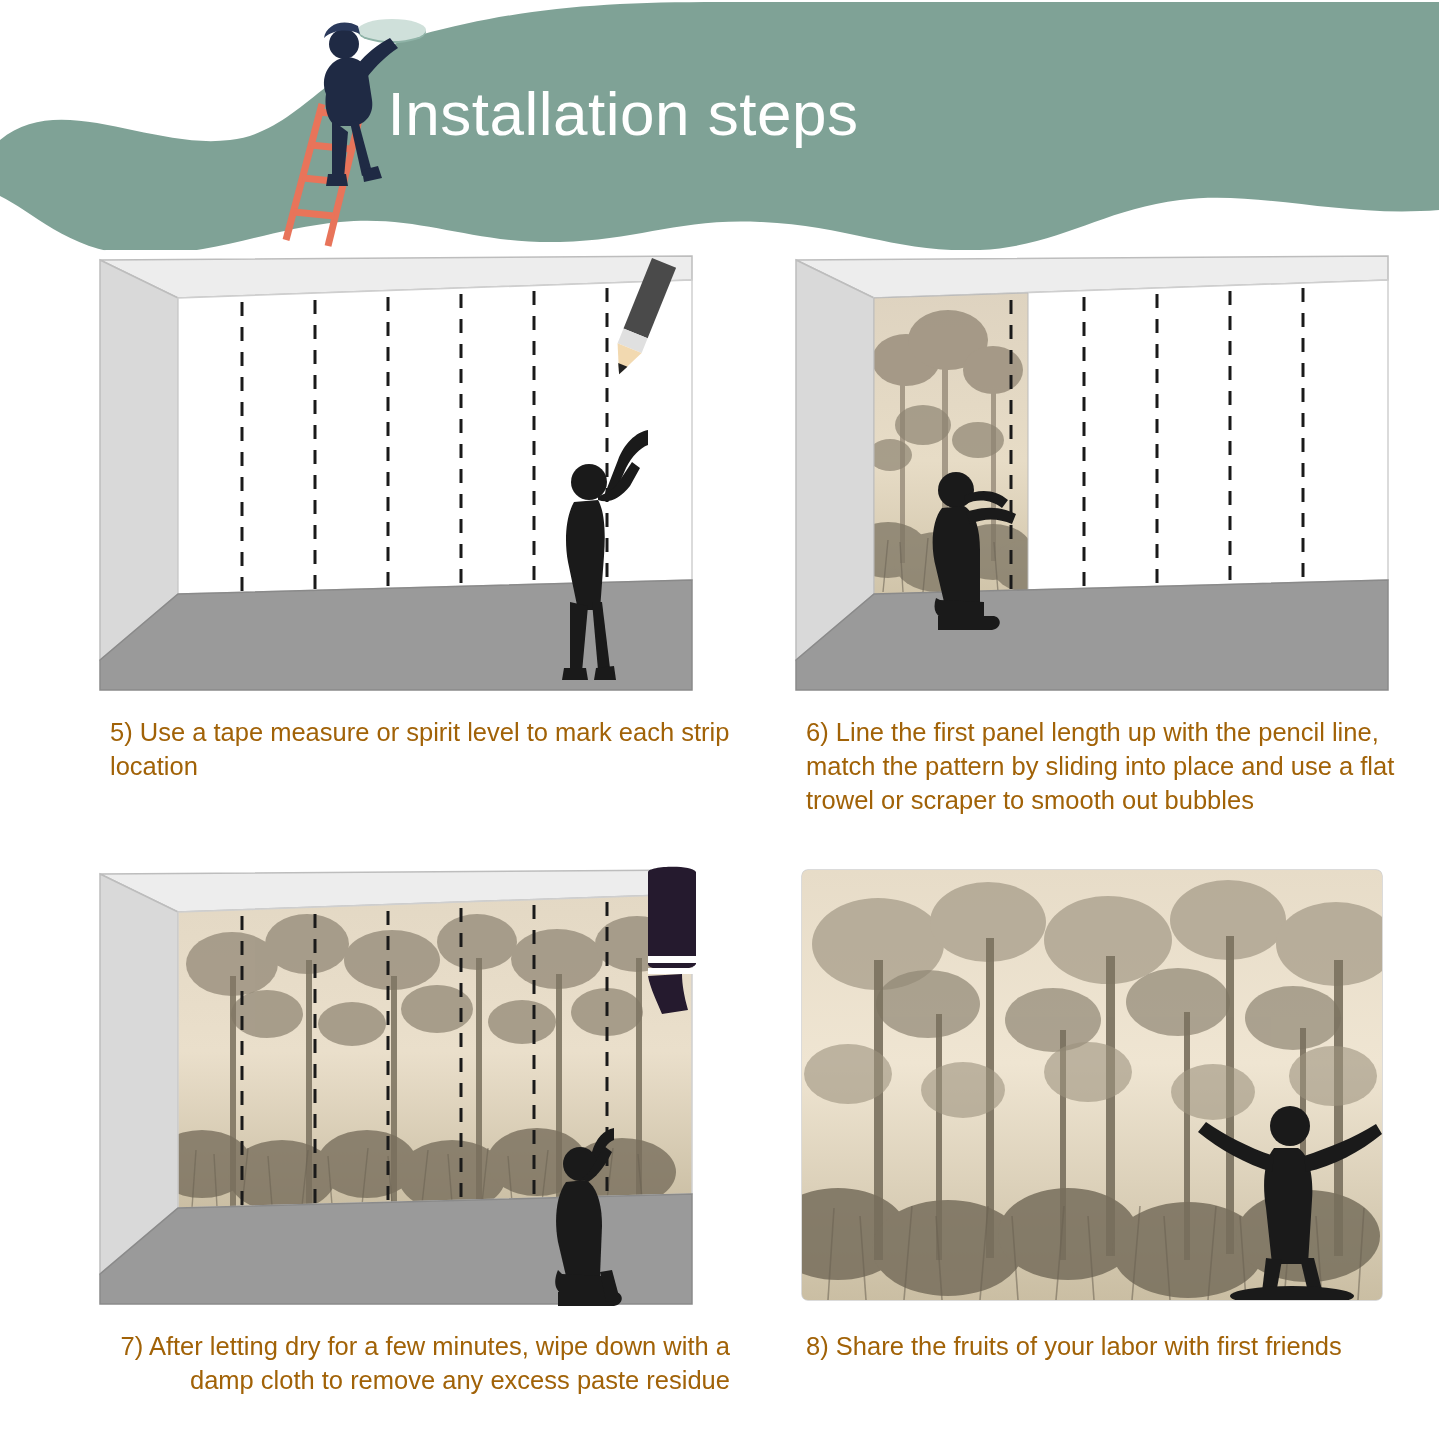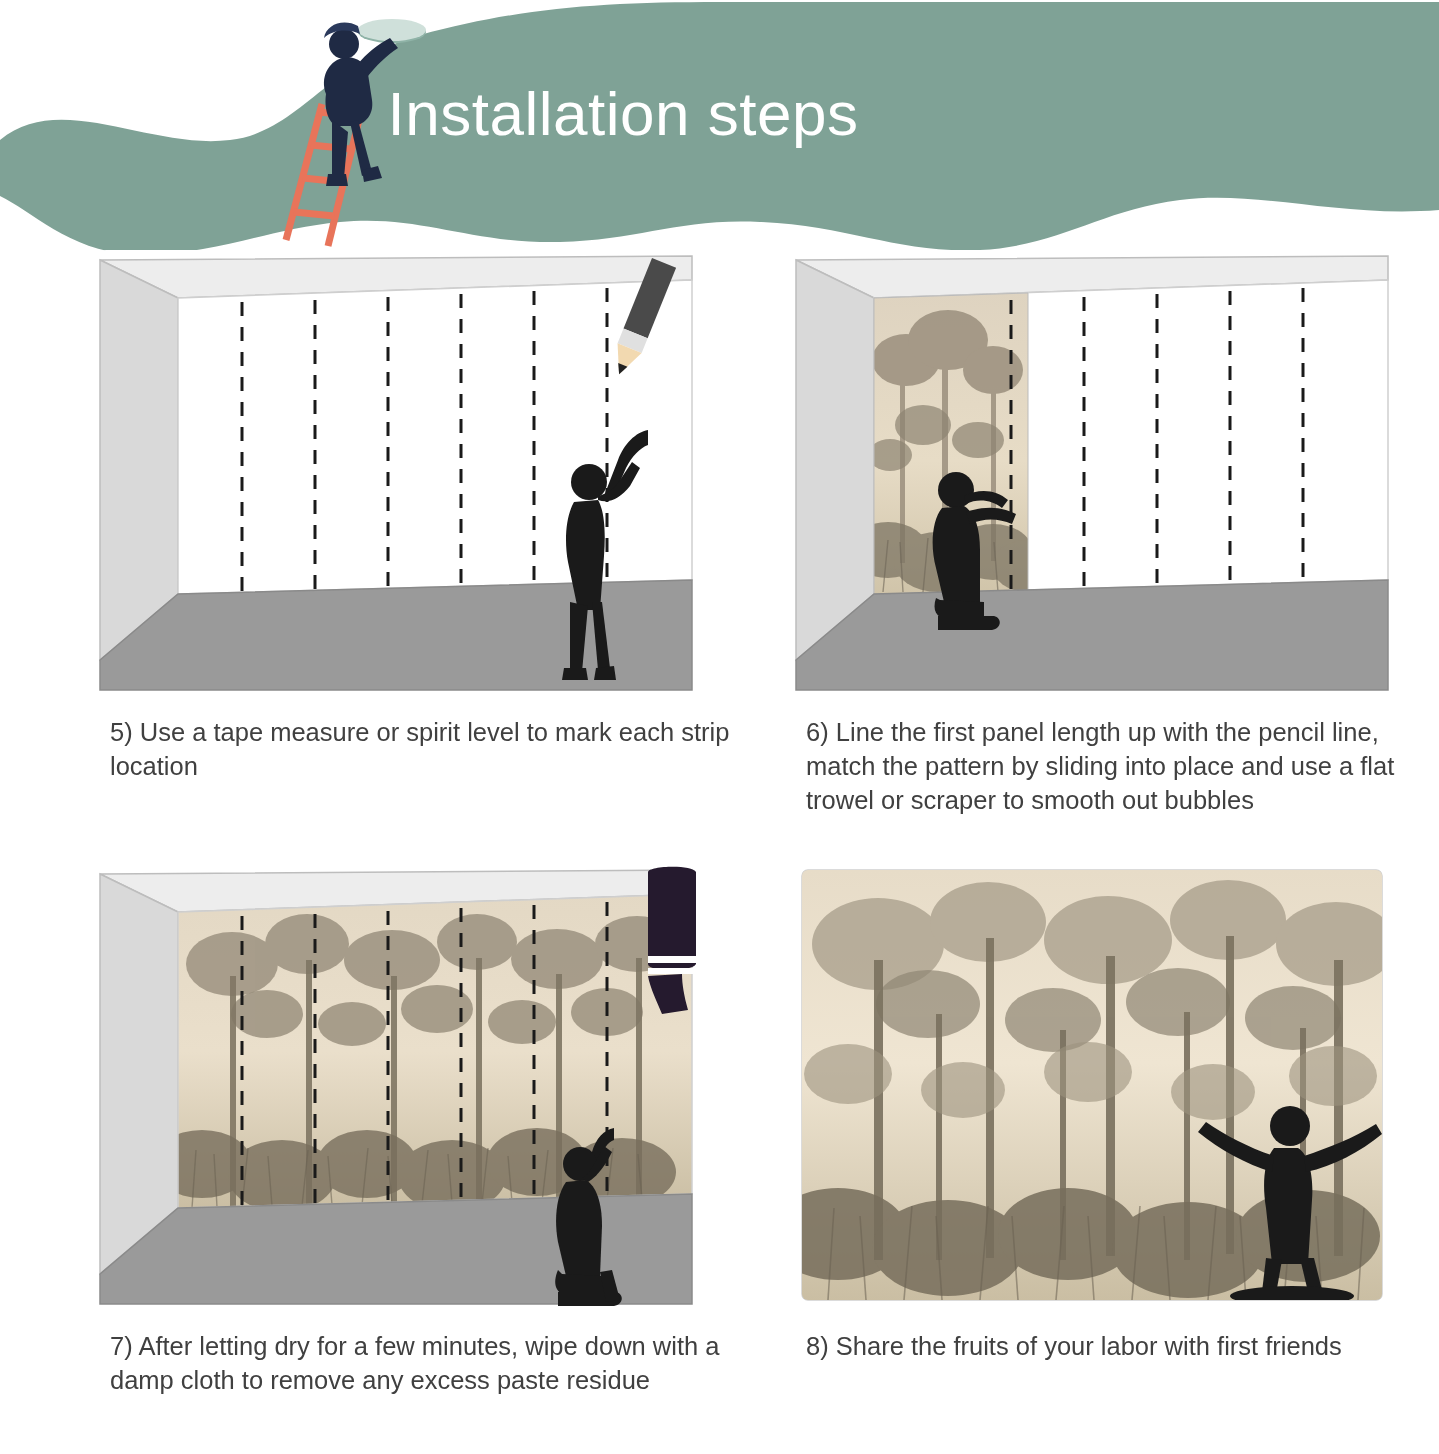--- a/index.html
+++ b/index.html
@@ -29,27 +29,27 @@
   .cell-tr{left:788px;top:0px;}
   .cell-bl{left:92px;top:614px;}
   .cell-br{left:788px;top:614px;}
 
   .figure{
     width:608px;height:447px;position:relative;overflow:hidden;
     border-radius:14px;
   }
   .caption{
     width:620px;margin-top:18px;
-    font-size:25.5px;line-height:1.34;color:#404040;
+    font-size:25.5px;line-height:1.34;color:#a16207;
     font-family:"Liberation Sans", sans-serif;
   }
   .caption .num{white-space:nowrap;}
   .cap-tl{padding-left:18px;}
   .cap-tr{padding-left:18px;width:640px;}
-  .cap-bl{padding-left:18px;}
+  .cap-bl{padding-left:18px;text-align:right;}
   .cap-br{padding-left:18px;}
 
   
   .room{position:absolute;left:0;top:0;width:608px;height:447px;}
 </style>
 </head>
 <body>
 
 <div class="banner">
   <svg width="1439" height="262" viewBox="0 0 1439 262" xmlns="http://www.w3.org/2000/svg">

